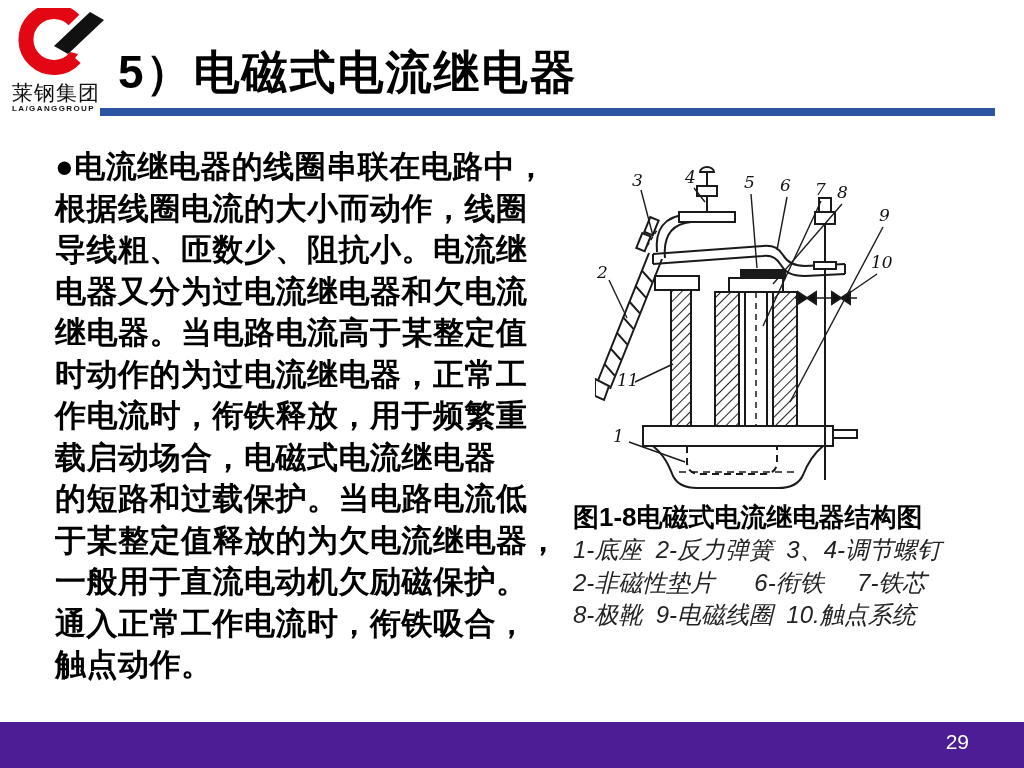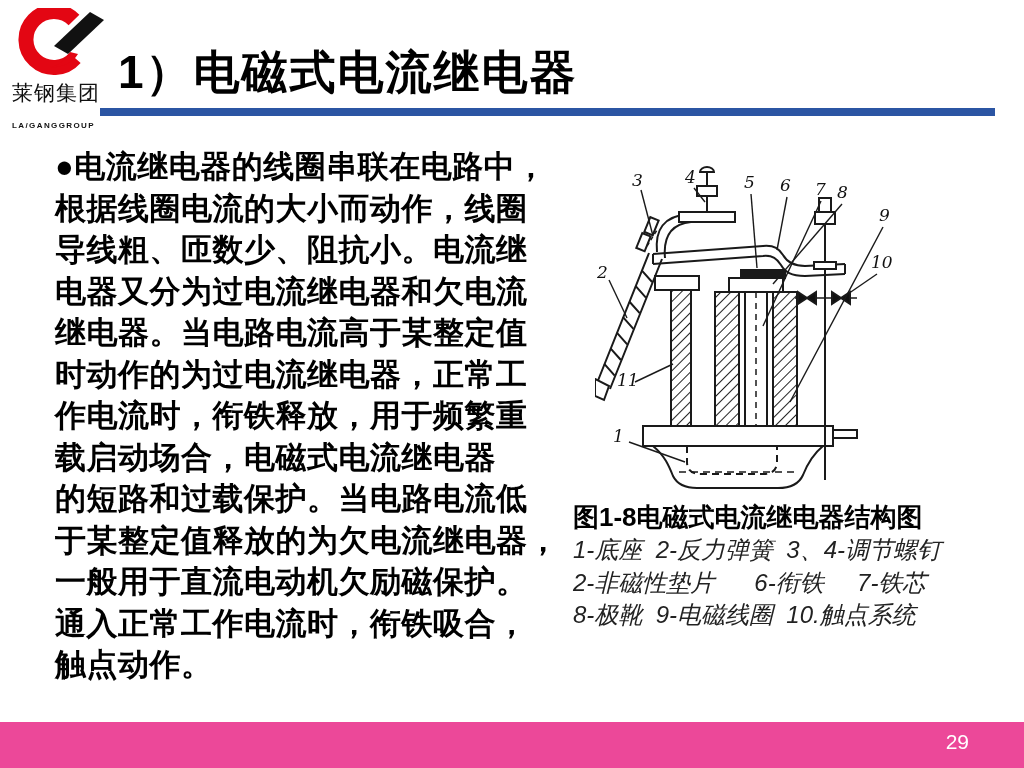--- a/index.html
+++ b/index.html
@@ -8,21 +8,21 @@
     overflow:hidden;font-family:"Liberation Sans","DejaVu Sans",sans-serif;
   }
   
   #logo{position:absolute;left:12px;top:8px;width:108px;height:104px;}
   #logo .cn{
     font-weight:normal;font-size:21px;letter-spacing:1px;color:#111;
     line-height:1;margin-top:-2px;white-space:nowrap;
   }
   #logo .en{
     font-size:8px;font-weight:bold;letter-spacing:1.4px;color:#111;
-    line-height:1;margin-top:19px;white-space:nowrap;
+    line-height:1;margin-top:2px;white-space:nowrap;
   }
   
   #title{
     position:absolute;left:118px;top:42px;font-size:46px;font-weight:bold;
     color:#000;letter-spacing:2px;white-space:nowrap;
   }
   #title-rule{
     position:absolute;left:100px;top:108px;width:895px;height:8px;
     background:#2b55a3;
   }
@@ -43,42 +43,42 @@
   #caption{position:absolute;left:558px;top:500px;width:462px;color:#1a1a1a;margin-left:15px;}
   #caption .cap-title{
     font-size:26px;font-weight:bold;white-space:pre;line-height:34px;color:#000;
   }
   #caption .cap-line{
     font-size:24px;line-height:32.5px;white-space:pre;color:#222;font-style:italic;
   }
   
   #footer-bar{
     position:absolute;left:0;bottom:0;width:1024px;height:46px;
-    background:#ec4899;
+    background:#4c1d95;
   }
   #page-number{
     position:absolute;right:55px;top:8px;color:#ffffff;font-size:21px;
   }
 </style>
 </head>
 <body>
 
 <div id="slide">
 
   <div id="logo">
     <svg width="96" height="72" viewBox="0 0 96 72">
       <path d="M62,12 A28,28 0 1 0 63,50" fill="none" stroke="#e30613" stroke-width="15"></path>
       <path d="M58,44 C52,54 44,58 38,59 C48,60 60,56 66,46 Z" fill="#e30613"></path>
       <polygon points="42,38 78,4 92,12 56,46" fill="#111"></polygon>
     </svg>
     <div class="cn">莱钢集团</div>
     <div class="en">LA/GANGGROUP</div>
   </div>
 
-  <div id="title">1）电磁式电流继电器</div>
+  <div id="title">5）电磁式电流继电器</div>
   <div id="title-rule"></div>
 
   <div id="body-text">●电流继电器的线圈串联在电路中，
 根据线圈电流的大小而动作，线圈
 导线粗、匝数少、阻抗小。电流继
 电器又分为过电流继电器和欠电流
 继电器。当电路电流高于某整定值
 时动作的为过电流继电器，正常工
 作电流时，衔铁释放，用于频繁重
 载启动场合，电磁式电流继电器

